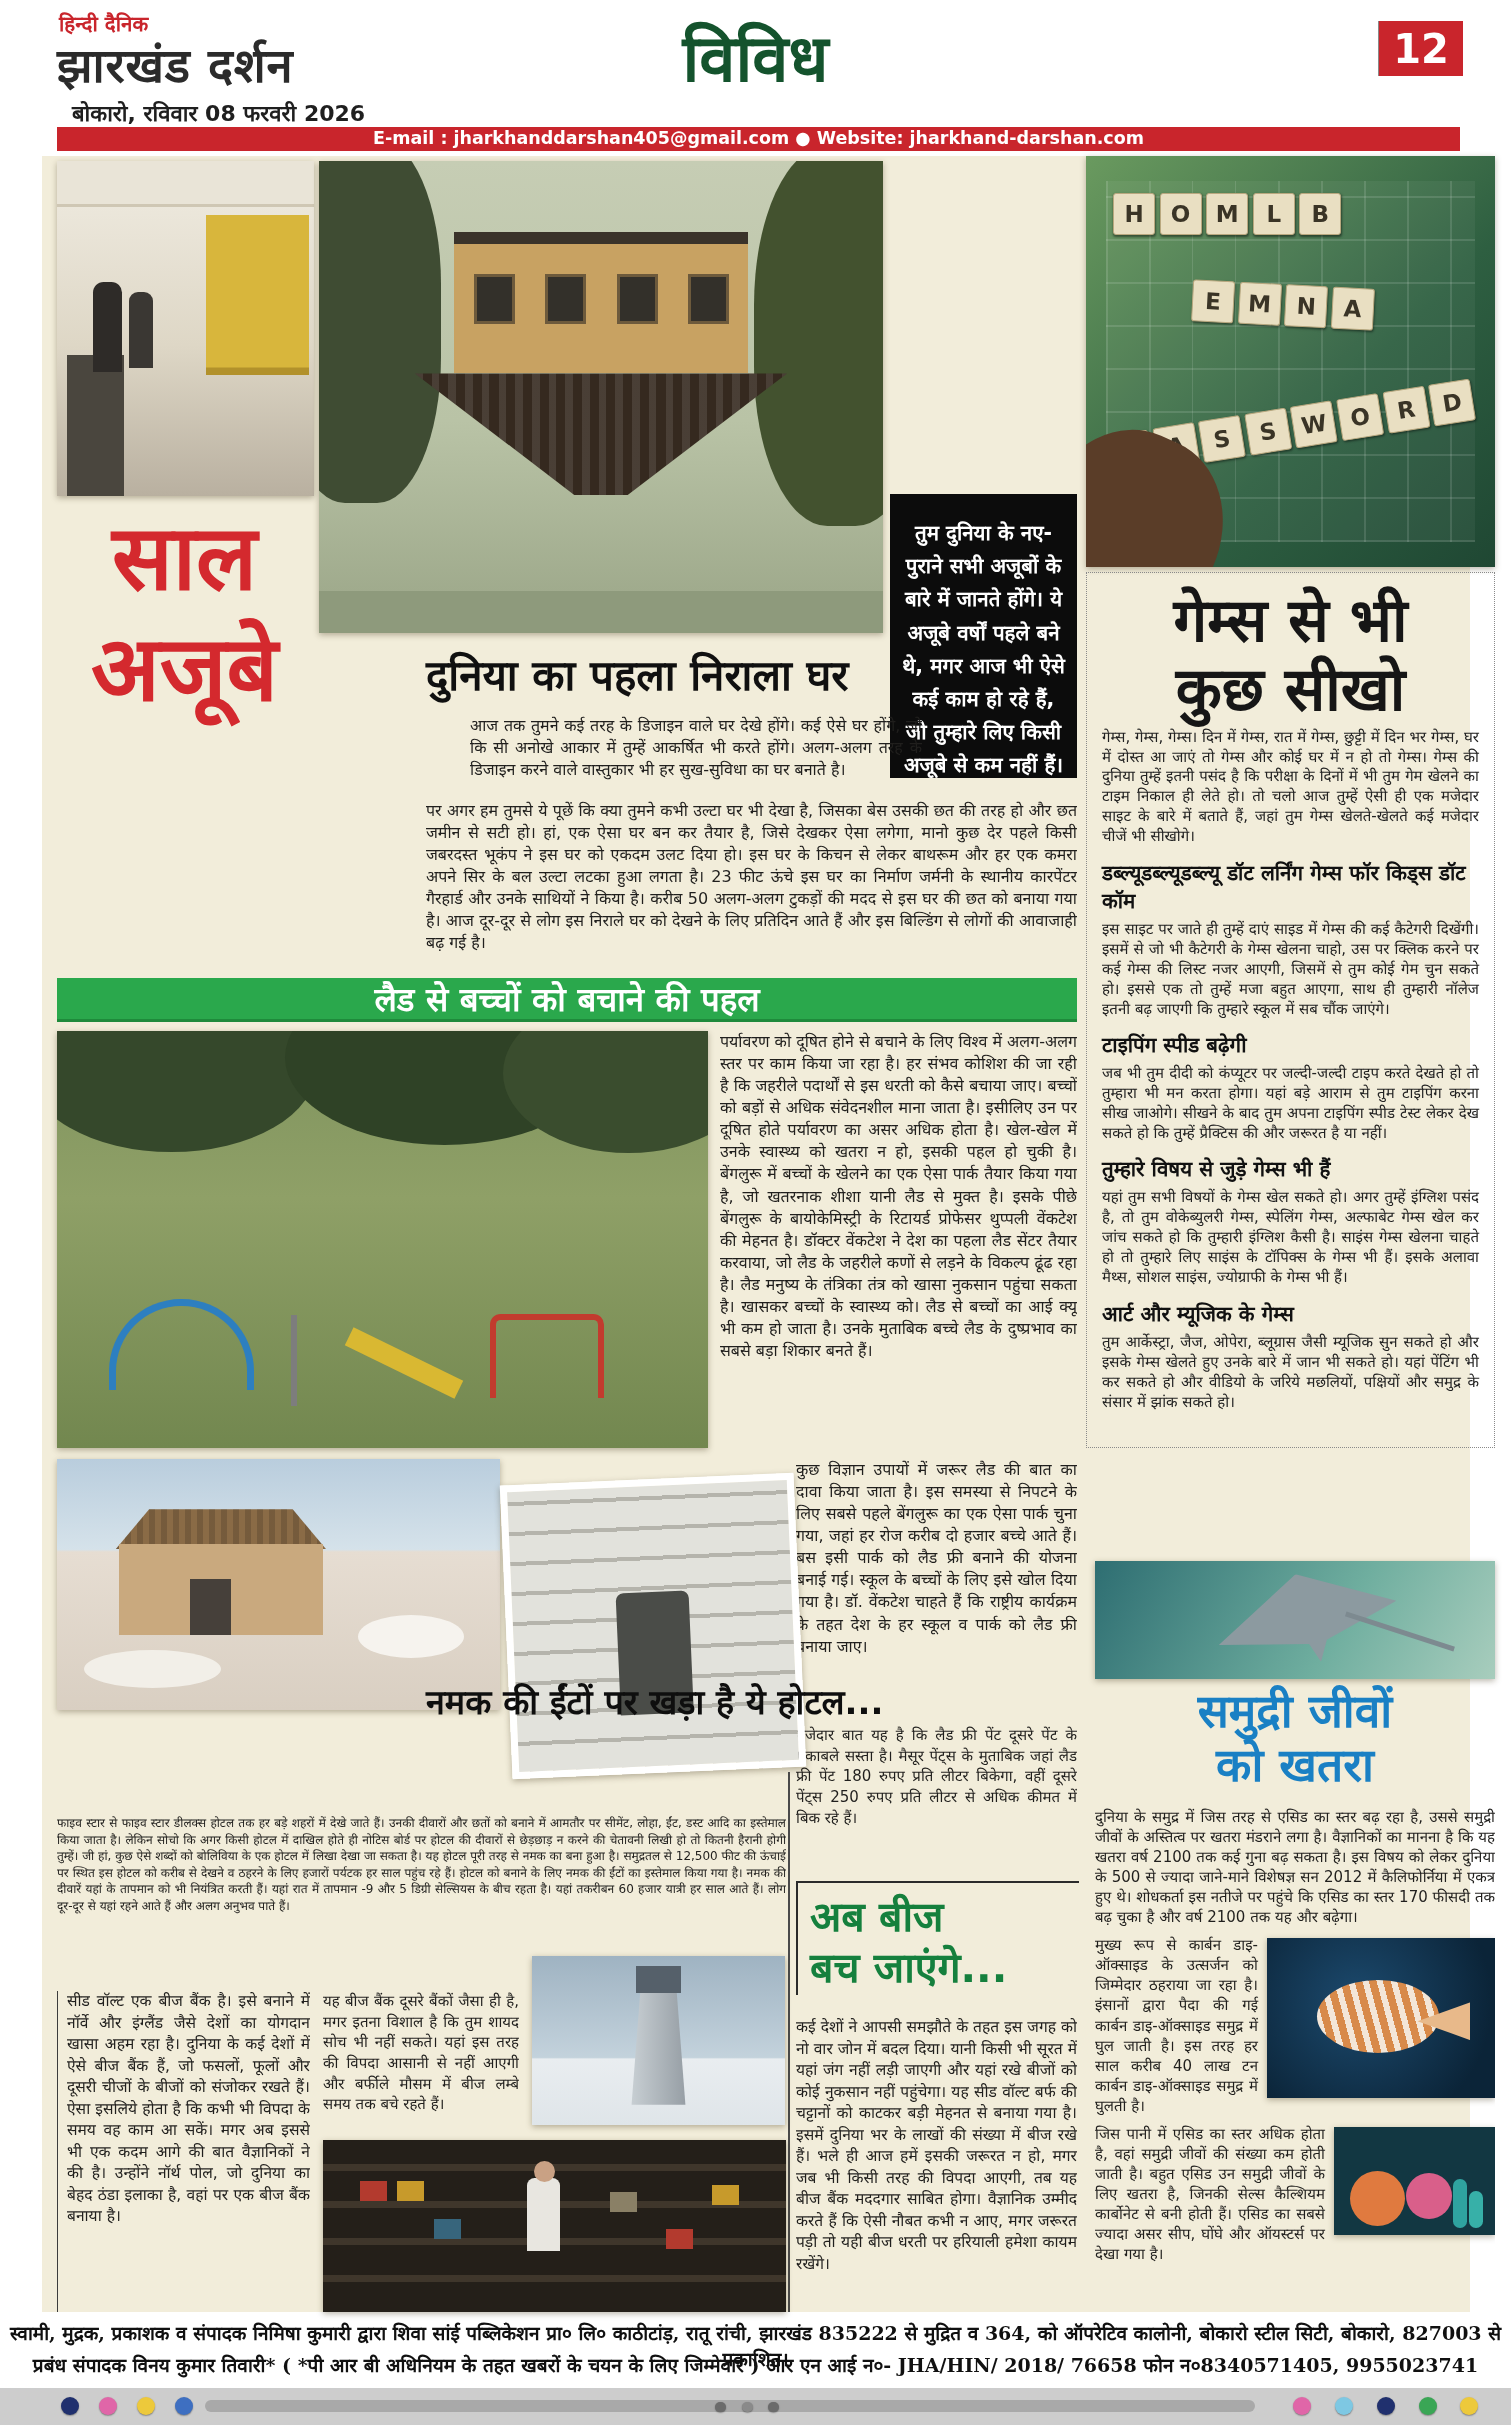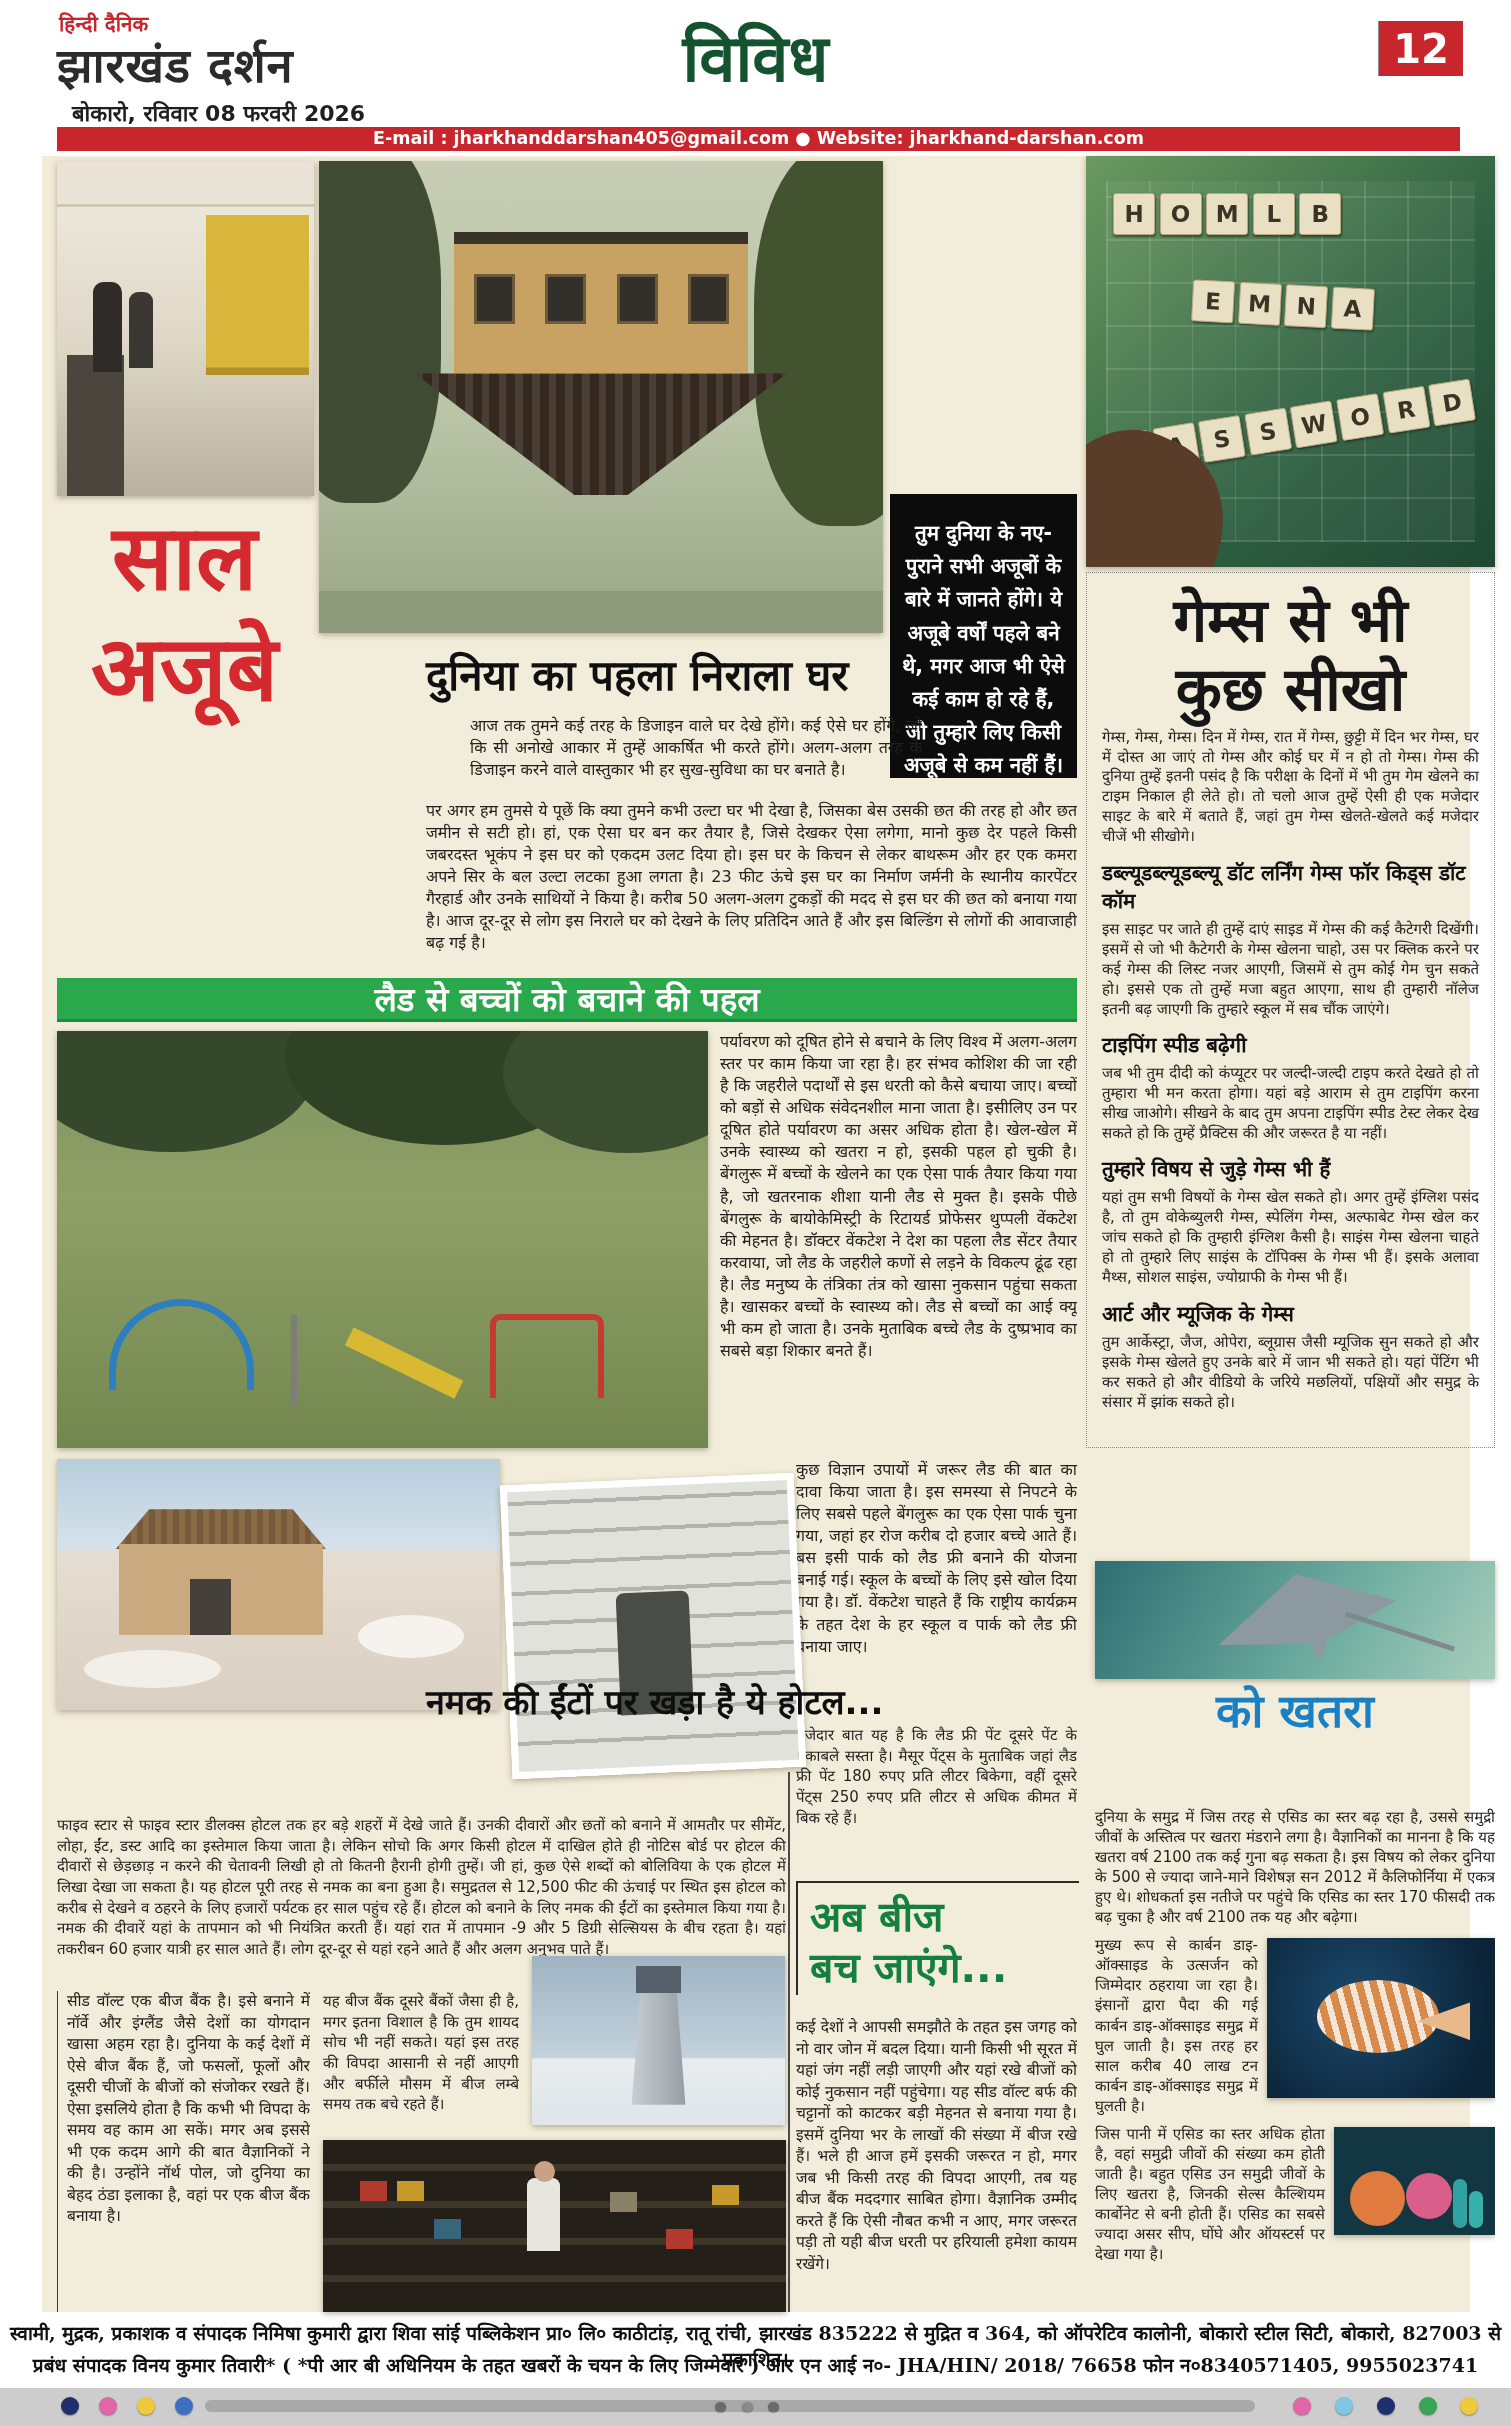--- a/index.html
+++ b/index.html
@@ -101,21 +101,21 @@
     background-image:repeating-linear-gradient(90deg,rgba(0,0,0,.15) 0 6px,transparent 6px 12px);}
   .pf-door{left:30%;top:48%;width:41px;height:56px;background:#46403a;}
   .pf-salt1{left:68%;top:62%;width:106px;height:43px;background:#f6f3ee;border-radius:50%;}
   .pf-salt2{left:6%;top:76%;width:137px;height:38px;background:#f2efe8;border-radius:50%;}
   .p-salthotel{left:506px;top:1479px;width:280px;height:280px;transform:rotate(-2.5deg);
     background:repeating-linear-gradient(0deg,#efe9df 0 26px,#b9b2a6 26px 30px);}
   .ps-door{left:37%;top:38%;width:73px;height:122px;background:#3a362f;border-radius:7.6px 7.6px 0 0;}
   .ps-tint{left:0;top:0;width:100%;height:100%;background:rgba(160,190,205,.16);}
   
   .hotel-head{left:426px;top:1678px;width:487px;font-size:34px;font-weight:800;color:#0e0e0e;}
-  .hotel-body{left:57px;top:1815px;width:729px;height:170px;font-size:15px;}
+  .hotel-body{left:57px;top:1815px;width:729px;height:170px;font-size:12px;}
   
   .vrule{position:absolute;width:1.5px;background:#4a4a4a;}
   
   .seeds-a{left:57px;top:1991px;width:253px;height:321px;font-size:15.6px;border-left:1.5px solid #3c3c3c;padding-left:9px;}
   .seeds-b{left:323px;top:1991px;width:196px;height:143px;font-size:15px;}
   .p-tower{left:532px;top:1956px;width:253px;height:169px;background:linear-gradient(180deg,#9fb3c2 0%,#c3d2dc 60%,#e9edf0 61%,#dfe5e9 100%);}
   .pt-body{left:36%;top:12%;width:28%;height:76%;background:linear-gradient(90deg,#cfd6da,#8f979e);
     clip-path:polygon(12% 100%,88% 100%,74% 0,26% 0);}
   .pt-top{left:41%;top:6%;width:18%;height:16%;background:#55606a;}
   .p-shelf{left:323px;top:2140px;width:463px;height:172px;background:#241f19;
@@ -300,20 +300,21 @@
   <div>अब बीज</div>
   <div>बच जाएंगे...</div>
 </div>
 <div class="txt seeds-c">कई देशों ने आपसी समझौते के तहत इस जगह को नो वार जोन में बदल दिया। यानी किसी भी सूरत में यहां जंग नहीं लड़ी जाएगी और यहां रखे बीजों को कोई नुकसान नहीं पहुंचेगा। यह सीड वॉल्ट बर्फ की चट्टानों को काटकर बड़ी मेहनत से बनाया गया है। इसमें दुनिया भर के लाखों की संख्या में बीज रखे हैं। भले ही आज हमें इसकी जरूरत न हो, मगर जब भी किसी तरह की विपदा आएगी, तब यह बीज बैंक मददगार साबित होगा। वैज्ञानिक उम्मीद करते हैं कि ऐसी नौबत कभी न आए, मगर जरूरत पड़ी तो यही बीज धरती पर हरियाली हमेशा कायम रखेंगे।</div>
 
 <div class="photo p-ray">
   <div class="abs ray"></div>
   <div class="abs ray-tail"></div>
 </div>
 <div class="abs sea-head">
+  <div>समुद्री जीवों</div>
   <div>को खतरा</div>
 </div>
 <div class="sea-col">
   <p>दुनिया के समुद्र में जिस तरह से एसिड का स्तर बढ़ रहा है, उससे समुद्री जीवों के अस्तित्व पर खतरा मंडराने लगा है। वैज्ञानिकों का मानना है कि यह खतरा वर्ष 2100 तक कई गुना बढ़ सकता है। इस विषय को लेकर दुनिया के 500 से ज्यादा जाने-माने विशेषज्ञ सन 2012 में कैलिफोर्निया में एकत्र हुए थे। शोधकर्ता इस नतीजे पर पहुंचे कि एसिड का स्तर 170 फीसदी तक बढ़ चुका है और वर्ष 2100 तक यह और बढ़ेगा।</p>
   <div class="p-lion">
     <div class="lion-body"></div>
     <div class="lion-tail"></div>
   </div>
   <p>मुख्य रूप से कार्बन डाइ-ऑक्साइड के उत्सर्जन को जिम्मेदार ठहराया जा रहा है। इंसानों द्वारा पैदा की गई कार्बन डाइ-ऑक्साइड समुद्र में घुल जाती है। इस तरह हर साल करीब 40 लाख टन कार्बन डाइ-ऑक्साइड समुद्र में घुलती है।</p>
   <div class="p-coral">

